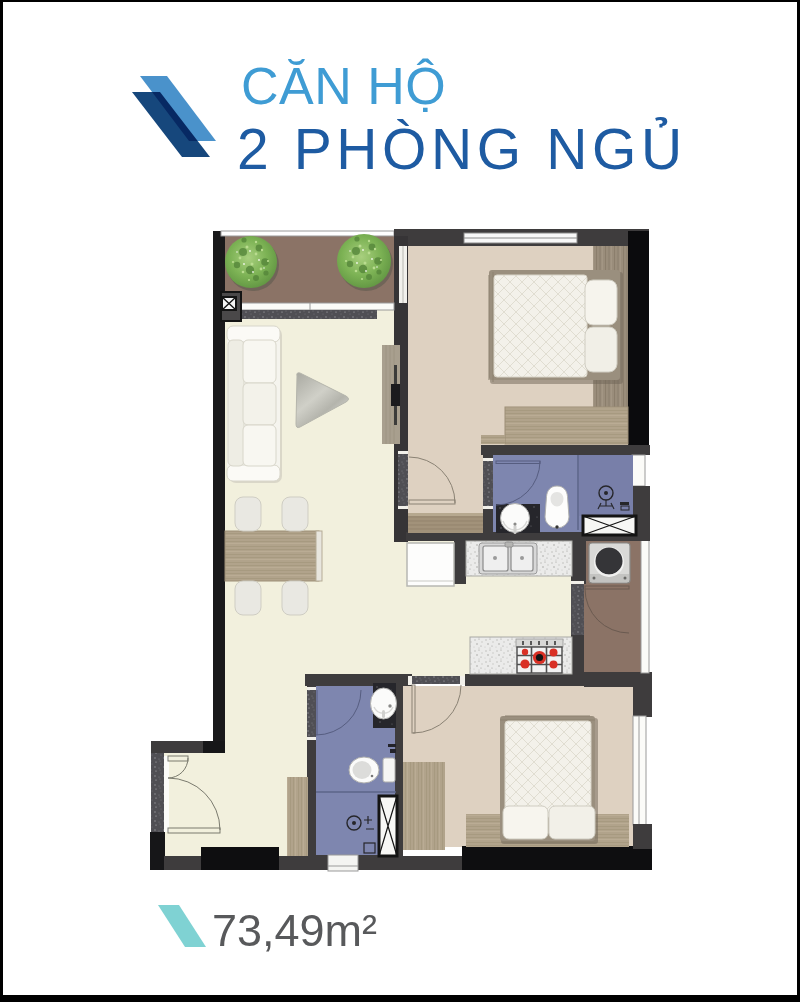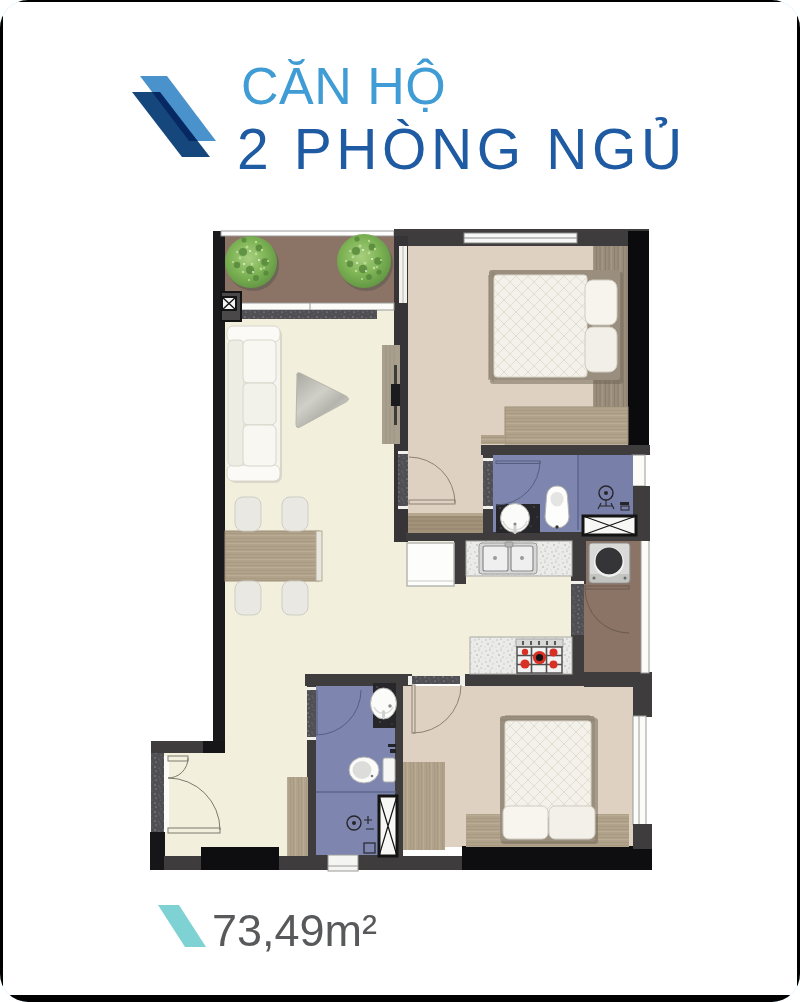--- a/index.html
+++ b/index.html
@@ -1,17 +1,17 @@
 <!DOCTYPE html>
 <html><head>
 <meta charset="utf-8">
 <style>
   html,body{margin:0;padding:0;background:#fff;}
   #page{position:relative;width:800px;height:1002px;background:#7dd3fc;overflow:hidden;
-        font-family:"Liberation Sans", sans-serif;border-radius:28px;}
+        font-family:"Liberation Sans", sans-serif;}
   svg{display:block;}
 </style>
 </head>
 <body>
 <div id="page">
 <svg width="800" height="1002" viewBox="0 0 800 1002">
 <defs>
 
   <pattern id="quilt" width="12" height="12" patternUnits="userSpaceOnUse">
     <rect width="12" height="12" fill="#f3f1ea"></rect>

